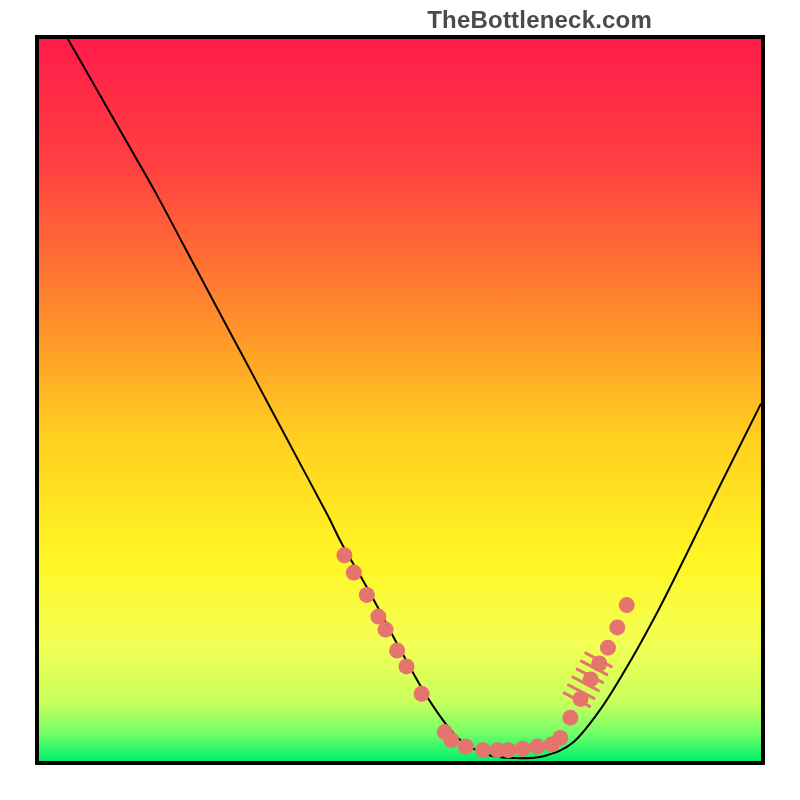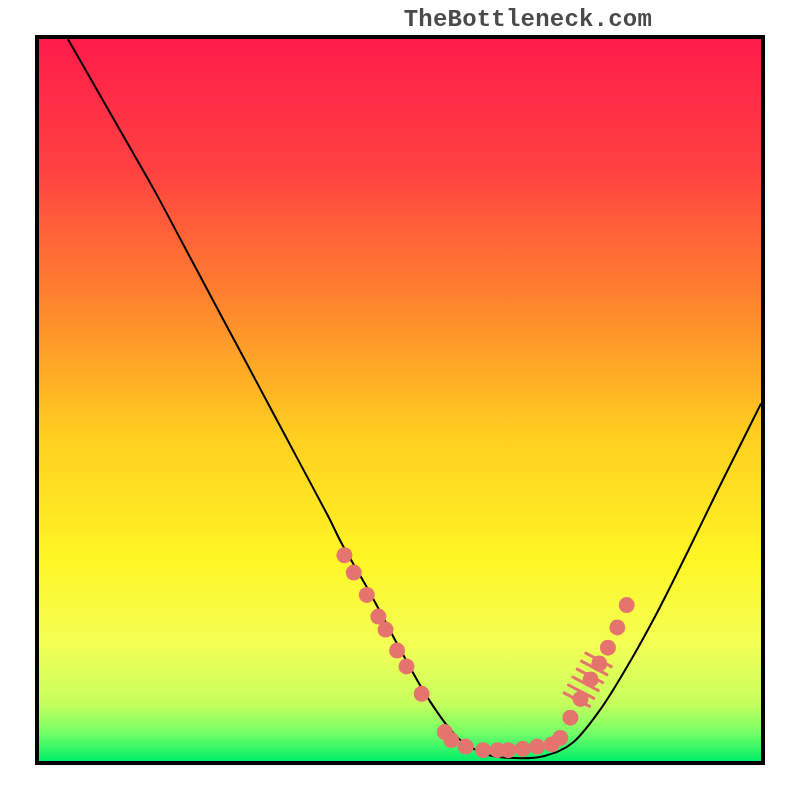--- a/index.html
+++ b/index.html
@@ -8,21 +8,20 @@
     width: 800px;
     height: 800px;
     background: #ffffff;
     font-family: Arial, Helvetica, sans-serif;
     overflow: hidden;
   }
   .figure {
     position: relative;
     width: 664px;
     height: 800px;
-    font-family: Liberation Mono, monospace;
   }
   .watermark {
     position: absolute;
     top: 6px;
     right: 12px;
     font-size: 24px;
     font-weight: 600;
     color: #4a4a4a;
     letter-spacing: 0.2px;
     z-index: 5;

